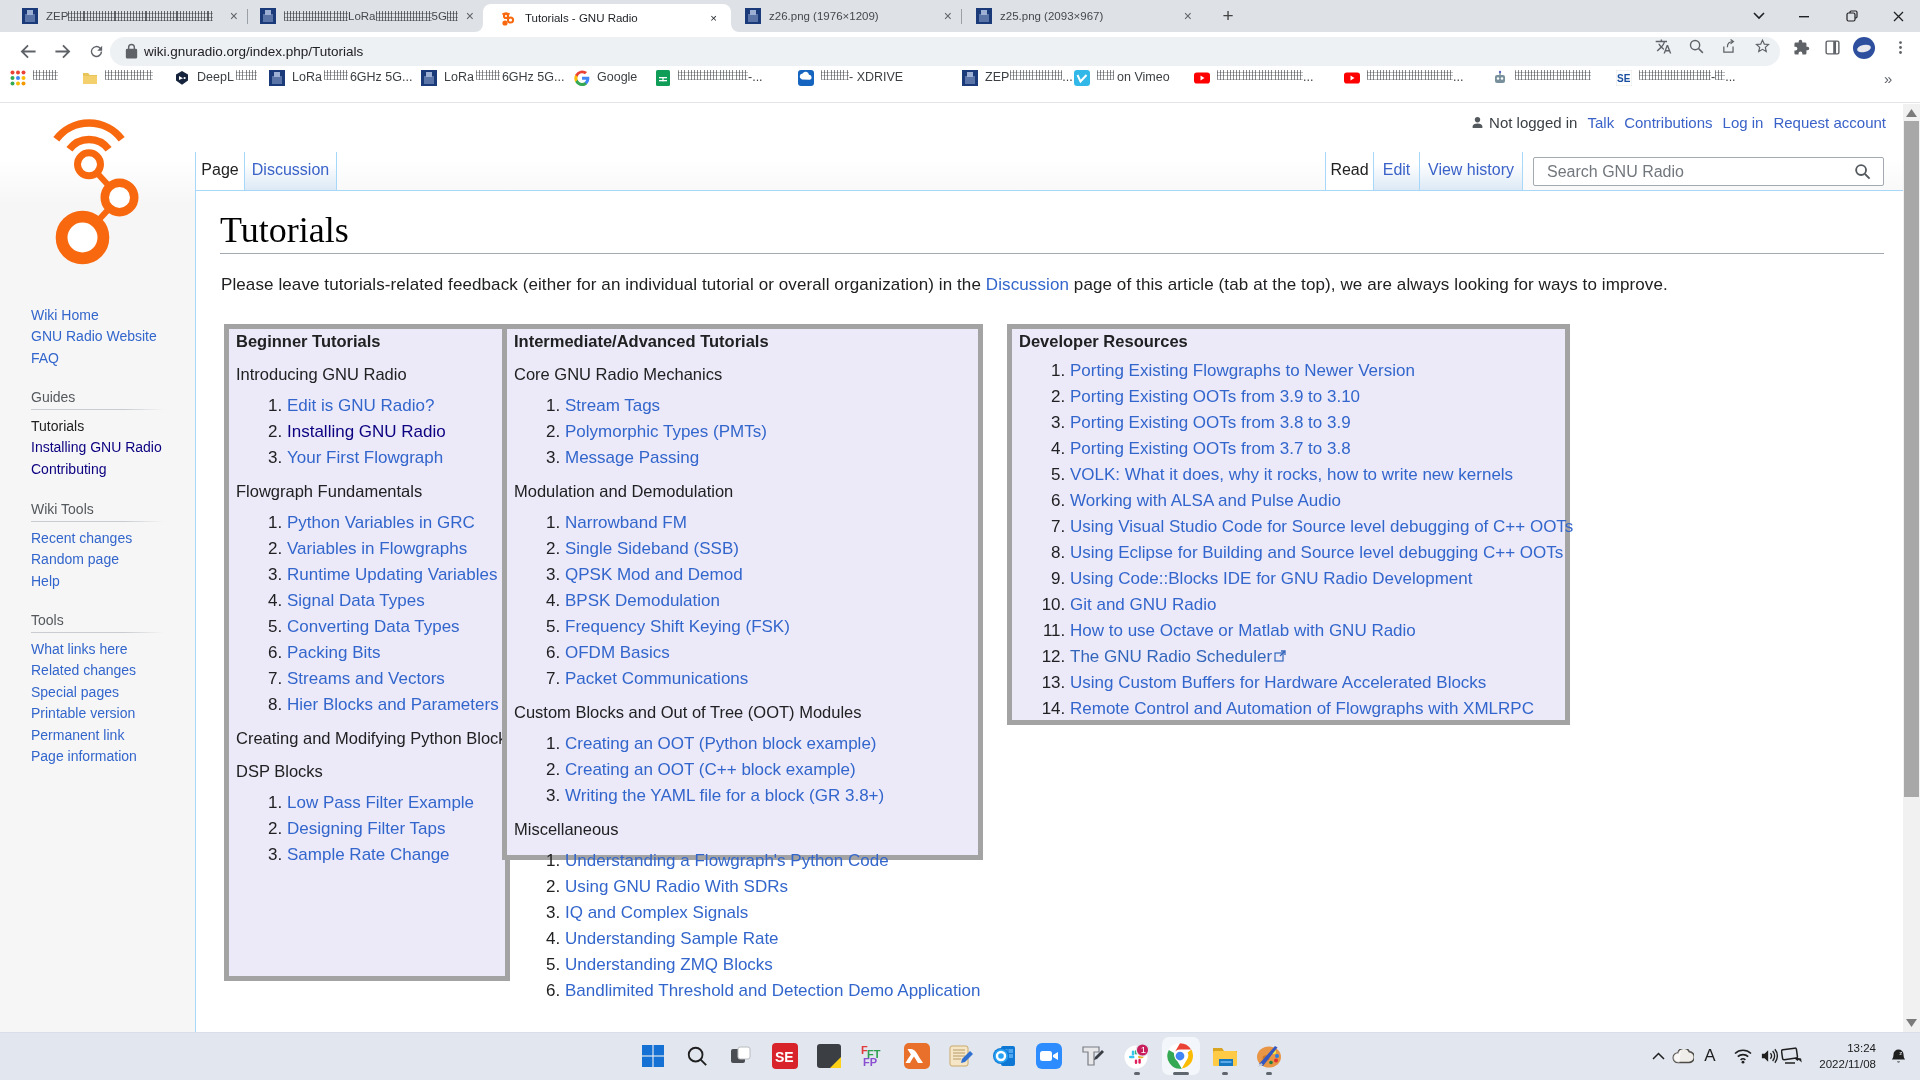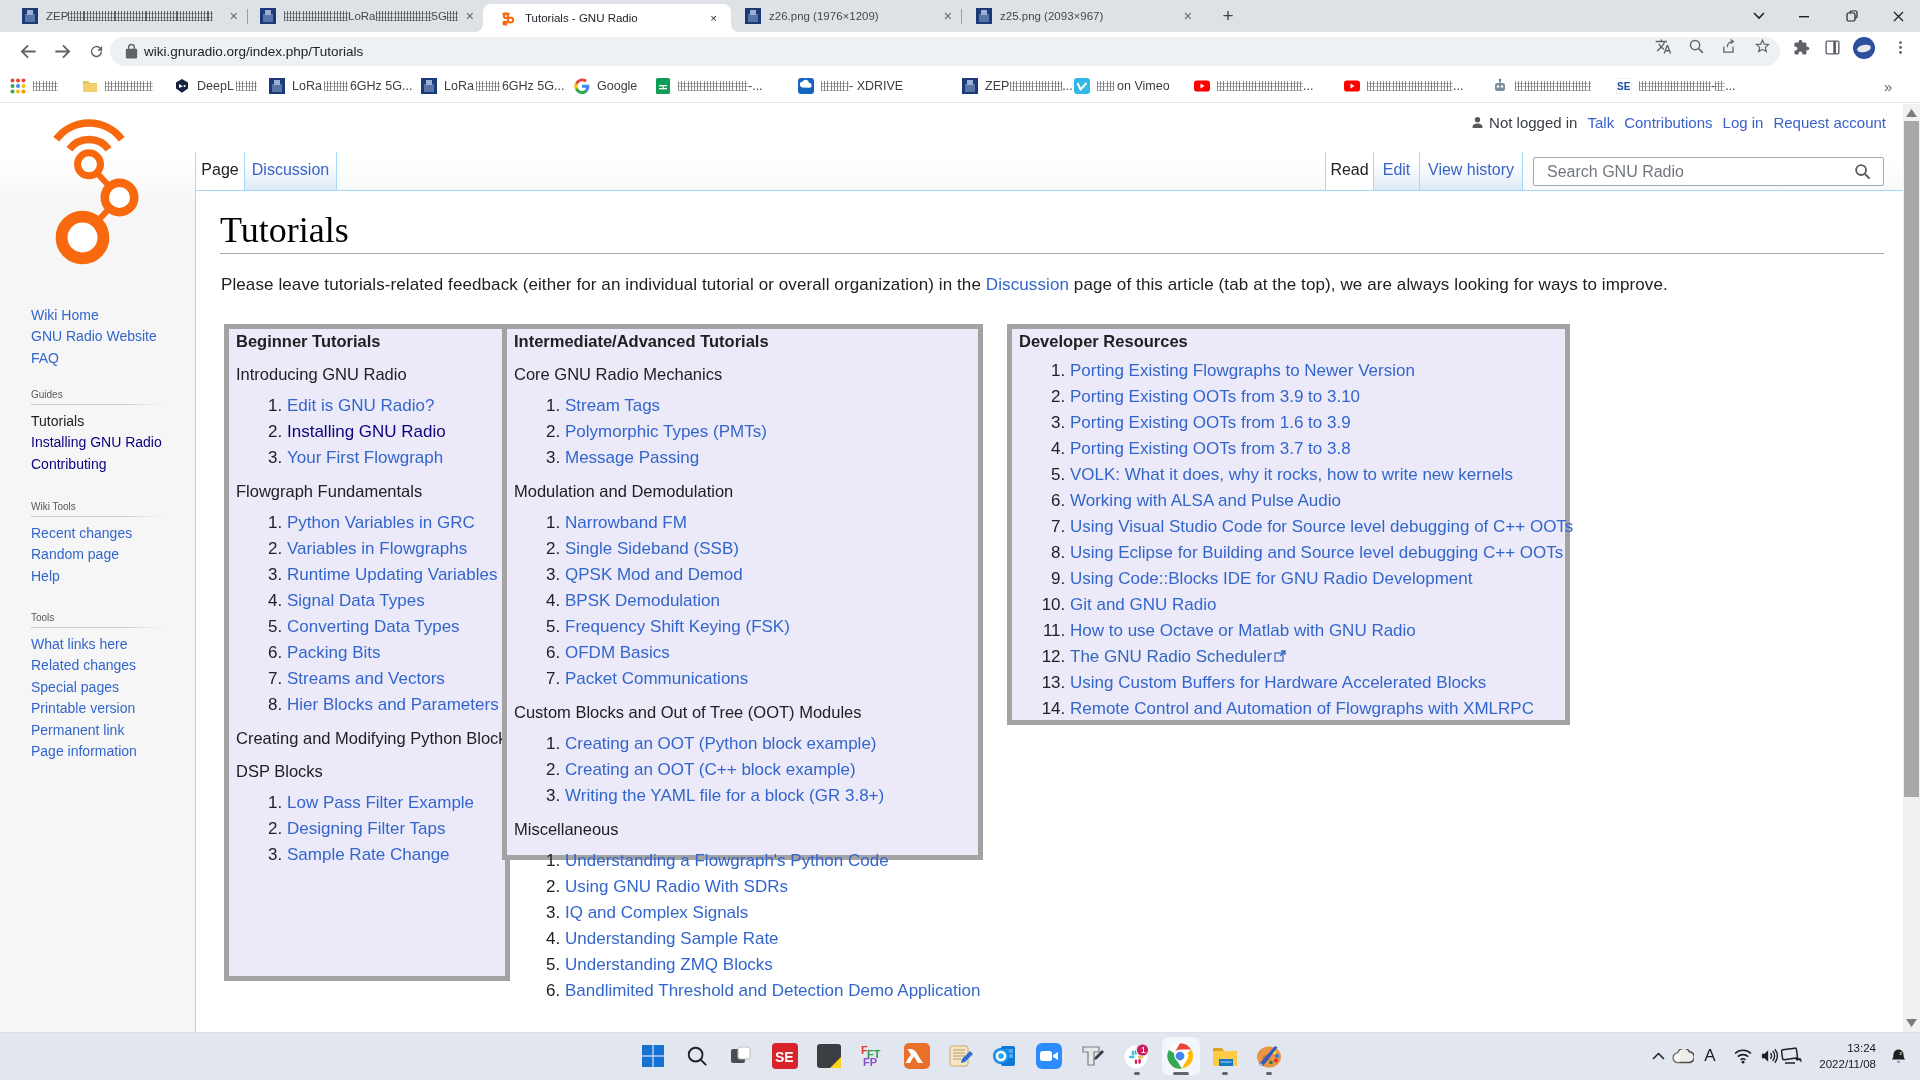--- a/index.html
+++ b/index.html
@@ -12,21 +12,21 @@
 .tab .x{color:#5f6368;font-size:14px;margin:0 8px 0 6px}
 .tabsep{position:absolute;top:9px;width:1px;height:15px;background:#9aa0a6}
 #activetab{position:absolute;left:483px;top:4px;width:248px;height:28px;background:#fff;border-radius:8px 8px 0 0;display:flex;align-items:center;font-size:11.5px;color:#1b1f24}
 .winctl{position:absolute;top:0;height:32px;width:46px;display:flex;align-items:center;justify-content:center;color:#202124;font-size:15px}
 #toolbar{position:absolute;left:0;top:32px;width:1919px;height:38px;background:#fff}
 .navic{position:absolute;top:3px;width:32px;height:32px;display:flex;align-items:center;justify-content:center}
 #omnibox{position:absolute;left:110px;top:5px;width:1670px;height:29px;background:#eef1f4;border-radius:15px;display:flex;align-items:center}
 #omnibox .url{font-size:13.5px;color:#202124;margin-left:34px}
 .obic{position:absolute;top:6px;width:17px;height:17px}
 #bookbar{position:absolute;left:0;top:70px;width:1920px;height:33px;background:#fff;border-bottom:1px solid #e2e4e8}
-.bm{position:absolute;top:0;height:32px;display:flex;align-items:center;font-size:12.5px;color:#3c4043;white-space:nowrap}
+.bm{position:absolute;top:0;height:32px;display:flex;font-size:12.5px;color:#3c4043;white-space:nowrap}
 .bm .bmi{width:16px;height:16px;margin-right:7px;flex:0 0 16px}
 .jp{display:inline-block;height:10px;border-radius:1px;vertical-align:-1px;
   background:repeating-linear-gradient(90deg,rgba(62,66,70,.62) 0 1px,rgba(255,255,255,0) 1px 3.2px),
   repeating-linear-gradient(0deg,rgba(62,66,70,.34) 0 1px,rgba(255,255,255,0) 1px 3.6px)}
 
 #page{position:absolute;left:0;top:104px;width:1903px;height:928px;background:#f6f6f6;overflow:hidden}
 #pagetopgrad{position:absolute;left:0;top:0;width:1903px;height:100px;background:linear-gradient(#ffffff 55%,#f6f6f6 100%)}
 #content{position:absolute;left:195px;top:86px;width:1708px;height:842px;background:#fff;border-left:1px solid #a7d7f9;border-top:1px solid #a7d7f9}
 #personal{position:absolute;top:10px;right:17px;font-size:15px;color:#3a3f44;display:flex;gap:10px;align-items:center}
 #personal a{color:#3a62c8;text-decoration:none}
@@ -46,21 +46,21 @@
 .bx ol{margin:0;padding-left:58px;font-size:17px}
 .bx ol.first{margin-top:4px}
 .bx li{line-height:26px;white-space:nowrap}
 .bx li::marker{color:#202122;font-size:17px}
 .bx a{color:#36c;text-decoration:none}
 .bx a.v{color:#0b0080}
 .bx a.ext{color:#36b}
 
 #sidebar{position:absolute;left:0;top:0;width:195px}
 .portal{position:absolute;left:31px;font-size:14px}
-.portal h3{font-size:10px;font-weight:normal;color:#54595d;margin:0}
+.portal h3{font-size:14px;font-weight:normal;color:#54595d;margin:0}
 .portal .sep{height:1px;background:linear-gradient(to right,#c8ccd1 0%,#c8ccd1 70%,rgba(200,204,209,0) 100%);margin:4px 0 6px 0;width:133px}
 .portal ul{list-style:none}
 .portal li{line-height:21.4px}
 .portal a{color:#36c;text-decoration:none}
 .portal a.v{color:#0b0080}
 .portal a.cur{color:#202122}
 
 #sbar{position:absolute;left:1903px;top:104px;width:17px;height:928px;background:#f1f1f1}
 #sbar .thumb{position:absolute;left:1px;top:17px;width:15px;height:676px;background:#a8a8a8}
 
@@ -445,21 +445,21 @@
         <li><a href="#">Understanding Sample Rate</a></li>
         <li><a href="#">Understanding ZMQ Blocks</a></li>
         <li><a href="#">Bandlimited Threshold and Detection Demo Application</a></li>
       </ol>
   </div>
   <div class="bx" style="left:1007px;top:220px;width:563px;height:401px">
     <div class="ti">Developer Resources</div>
     <ol class="first">
         <li><a href="#">Porting Existing Flowgraphs to Newer Version</a></li>
         <li><a href="#">Porting Existing OOTs from 3.9 to 3.10</a></li>
-        <li><a href="#">Porting Existing OOTs from 1.6 to 3.9</a></li>
+        <li><a href="#">Porting Existing OOTs from 3.8 to 3.9</a></li>
         <li><a href="#">Porting Existing OOTs from 3.7 to 3.8</a></li>
         <li><a href="#">VOLK: What it does, why it rocks, how to write new kernels</a></li>
         <li><a href="#">Working with ALSA and Pulse Audio</a></li>
         <li><a href="#">Using Visual Studio Code for Source level debugging of C++ OOTs</a></li>
         <li><a href="#">Using Eclipse for Building and Source level debugging C++ OOTs</a></li>
         <li><a href="#">Using Code::Blocks IDE for GNU Radio Development</a></li>
         <li><a href="#">Git and GNU Radio</a></li>
         <li><a href="#">How to use Octave or Matlab with GNU Radio</a></li>
         <li><a class="ext" href="#">The GNU Radio Scheduler<svg width="12" height="12" viewBox="0 0 12 12" style="margin-left:2px">
               <rect x="1" y="3" width="8" height="8" fill="none" stroke="#36b" stroke-width="1.2"></rect>

